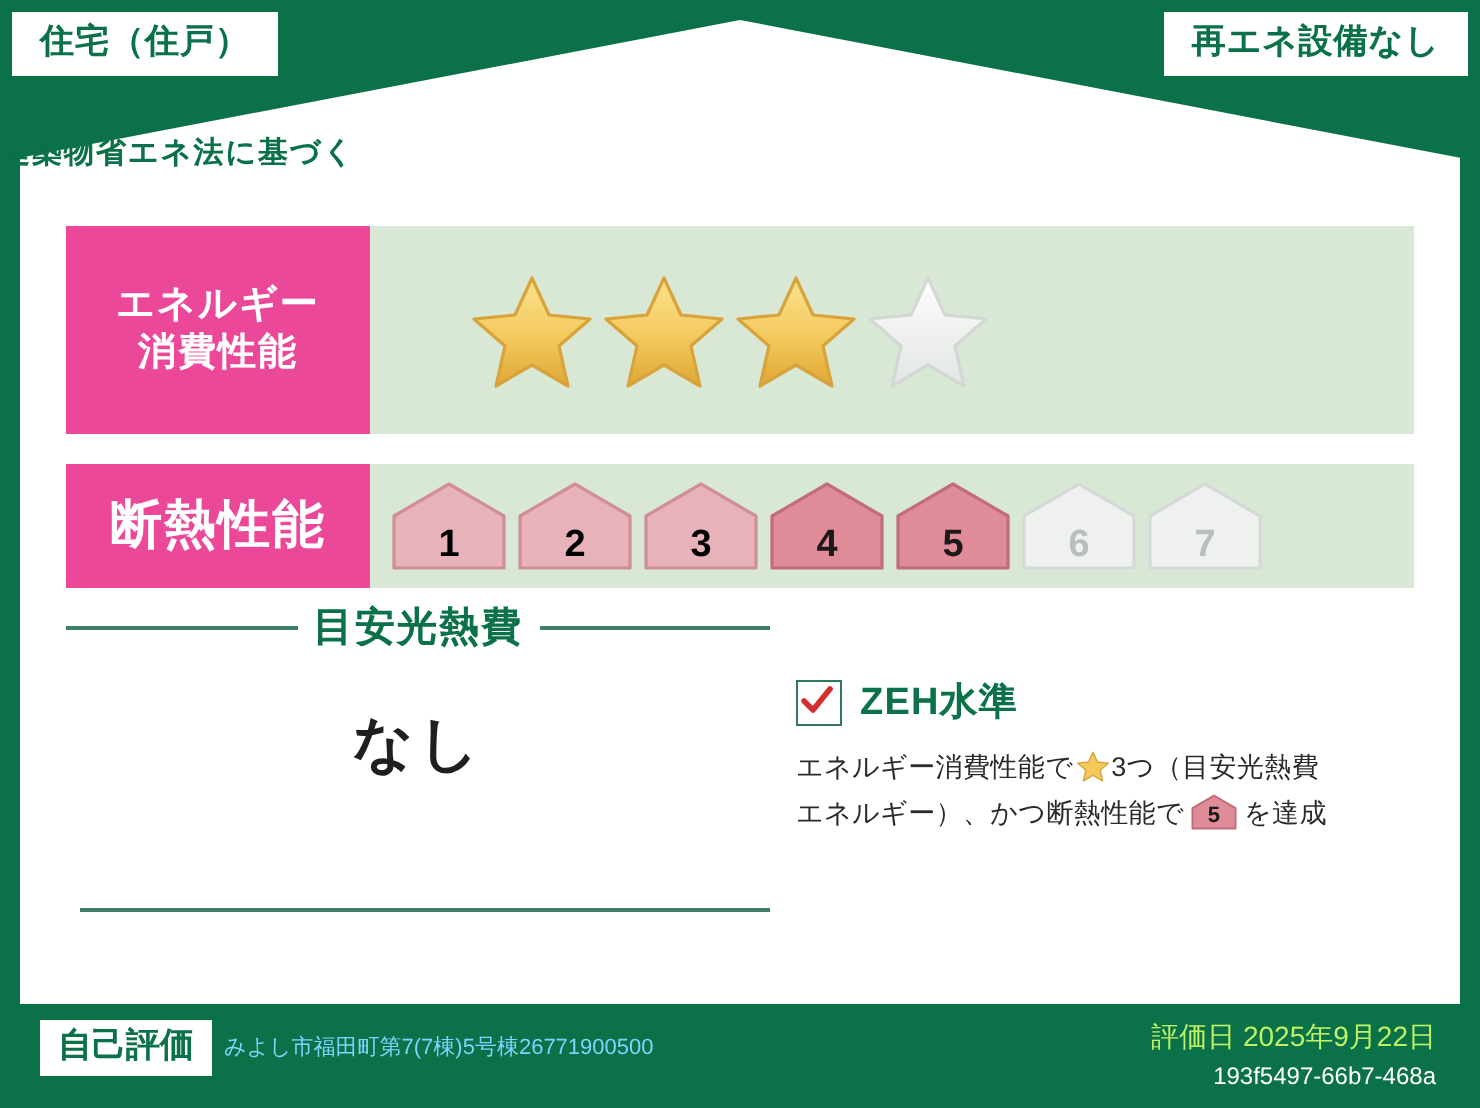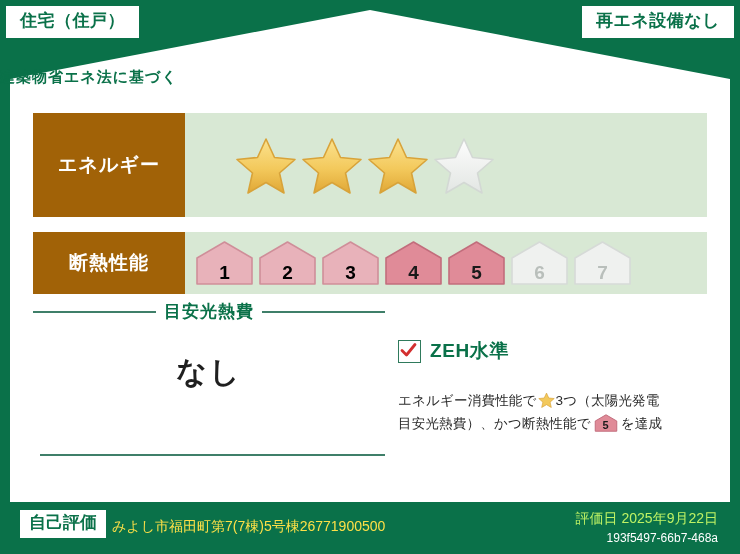--- a/index.html
+++ b/index.html
@@ -54,28 +54,28 @@
   }
 
   
   .row{
     position:absolute;z-index:5;display:flex;align-items:stretch;
   }
   .row-energy{left:33px;right:33px;top:113px;height:104px;}
   .row-insul{left:33px;right:33px;top:232px;height:62px;}
 
   .row-head{
-    background:#a16207;color:#ffffff;font-weight:bold;
+    background:#ec4899;color:#ffffff;font-weight:bold;
     display:flex;align-items:center;justify-content:center;
     text-align:center;line-height:1.28;
     flex:0 0 152px;
     letter-spacing:1px;
   }
   .row-energy .row-head{font-size:19px;}
-  .row-insul .row-head{font-size:19px;}
+  .row-insul .row-head{font-size:26px;}
 
   .row-body{
     flex:1 1 auto;background:#d8e8d4;
     display:flex;align-items:center;
   }
   .row-energy .row-body{padding-left:50px;}
   .row-insul .row-body{padding-left:10px;}
 
   
   .stars{display:flex;align-items:center;gap:4px;}
@@ -93,38 +93,38 @@
   .house.on .num{color:#1a1a1a;}
   .house.off .num{color:#b9bfbb;}
 
   
   .cost-head{
     position:absolute;z-index:5;left:33px;top:300px;width:352px;
     display:flex;align-items:center;gap:8px;
   }
   .cost-head .hr{flex:1 1 auto;height:2px;background:#3f7f69;}
   .cost-head .cost-title{
-    color:#0a7149;font-weight:bold;font-size:17px;white-space:nowrap;
+    color:#0a7149;font-weight:bold;font-size:20px;white-space:nowrap;
     letter-spacing:1px;
   }
   .cost-value{
     position:absolute;z-index:5;left:33px;top:352px;width:352px;
     text-align:center;color:#1f1f1f;font-size:30px;font-weight:bold;
     letter-spacing:2px;
   }
   .cost-rule{
     position:absolute;z-index:5;left:40px;top:454px;width:345px;height:2px;
     background:#3f7f69;
   }
 
   
   .zeh{
     position:absolute;z-index:5;left:398px;top:338px;width:310px;
   }
-  .zeh-head{display:flex;align-items:center;gap:9px;margin-bottom:26px;}
+  .zeh-head{display:flex;align-items:center;gap:9px;margin-bottom:9px;}
   .checkbox{
     width:21px;height:21px;border:1.6px solid #2f7a5c;background:#fff;
     position:relative;flex:0 0 auto;
   }
   .checkbox svg{position:absolute;left:1px;top:1px;}
   .zeh-title{
     color:#0a7149;font-weight:bold;font-size:19px;letter-spacing:.6px;
   }
   .zeh-desc{
     color:#2a2a2a;font-size:13.5px;line-height:1.7;letter-spacing:0.2px;
@@ -145,21 +145,21 @@
     position:absolute;left:0;right:0;bottom:0;height:52px;
     z-index:7;background:#0a7149;
   }
   .eval-tag{
     position:absolute;left:20px;top:8px;
     background:#ffffff;color:#0a7149;font-weight:bold;font-size:17px;
     padding:4px 9px 5px 9px;line-height:1.1;white-space:nowrap;
   }
   .address{
     position:absolute;left:112px;top:16px;
-    color:#fde047;font-size:14px;line-height:1.2;white-space:nowrap;
+    color:#7dd3fc;font-size:11px;line-height:1.2;white-space:nowrap;
   }
   .eval-date{
     position:absolute;right:22px;top:8px;
     color:#bef264;font-size:14px;white-space:nowrap;
   }
   .eval-id{
     position:absolute;right:22px;top:29px;
     color:#ffffff;font-size:12px;white-space:nowrap;
   }
 </style>
@@ -174,20 +174,21 @@
   <div class="tag tag-right">再エネ設備なし</div>
 
   <div class="title-wrap">
     <div class="title-sub">建築物省エネ法に基づく</div>
   </div>
 
   <div class="row row-energy">
     <div class="row-head">
       <span>
         <span>エネルギー</span><br>
+        <span>消費性能</span>
       </span>
     </div>
     <div class="row-body">
       <div class="stars">
         <svg class="star" viewBox="0 0 62 60">
           <defs>
               <linearGradient id="gA" x1="0" y1="0" x2="0" y2="1">
             <stop offset="0" stop-color="#fbe28f"></stop>
                 <stop offset="0.55" stop-color="#f3c95c"></stop>
                 <stop offset="1" stop-color="#e0a735"></stop>
@@ -285,22 +286,22 @@
       <span class="checkbox">
         <svg width="17" height="17" viewBox="0 0 17 17">
           <polyline points="2,8.5 6.5,13 15,2.5" fill="none" stroke="#d32f2f" stroke-width="2.8" stroke-linecap="round" stroke-linejoin="round"></polyline>
         </svg>
       </span>
       <span class="zeh-title">ZEH水準</span>
     </div>
     <div class="zeh-desc">
       <span>エネルギー消費性能で</span><svg class="inline-star" width="17" height="16" viewBox="0 0 62 60">
           <polygon points="31,4 39.5,22.5 60,24.5 44.5,38 49,58 31,47.5 13,58 17.5,38 2,24.5 22.5,22.5" fill="#f3c95c" stroke="#d8a33a" stroke-width="2.5" stroke-linejoin="round"></polygon>
-        </svg><span>3つ（太陽光発電</span><br>
-      <span>目安光熱費）、かつ断熱性能で</span><span class="inline-house"><svg viewBox="0 0 59 46">
+        </svg><span>3つ（目安光熱費</span><br>
+      <span>エネルギー）、かつ断熱性能で</span><span class="inline-house"><svg viewBox="0 0 59 46">
             <polygon points="2,18 29.5,2 57,18 57,44 2,44" fill="#e08b98" stroke="#c26d7c" stroke-width="2.5" stroke-linejoin="round"></polygon>
           </svg><span class="n">5</span></span><span>を達成</span>
     </div>
   </div>
 
   <div class="footer">
     <div class="eval-tag">自己評価</div>
     <div class="address">みよし市福田町第7(7棟)5号棟26771900500</div>
     <div class="eval-date">評価日 2025年9月22日</div>
     <div class="eval-id">193f5497-66b7-468a</div>

